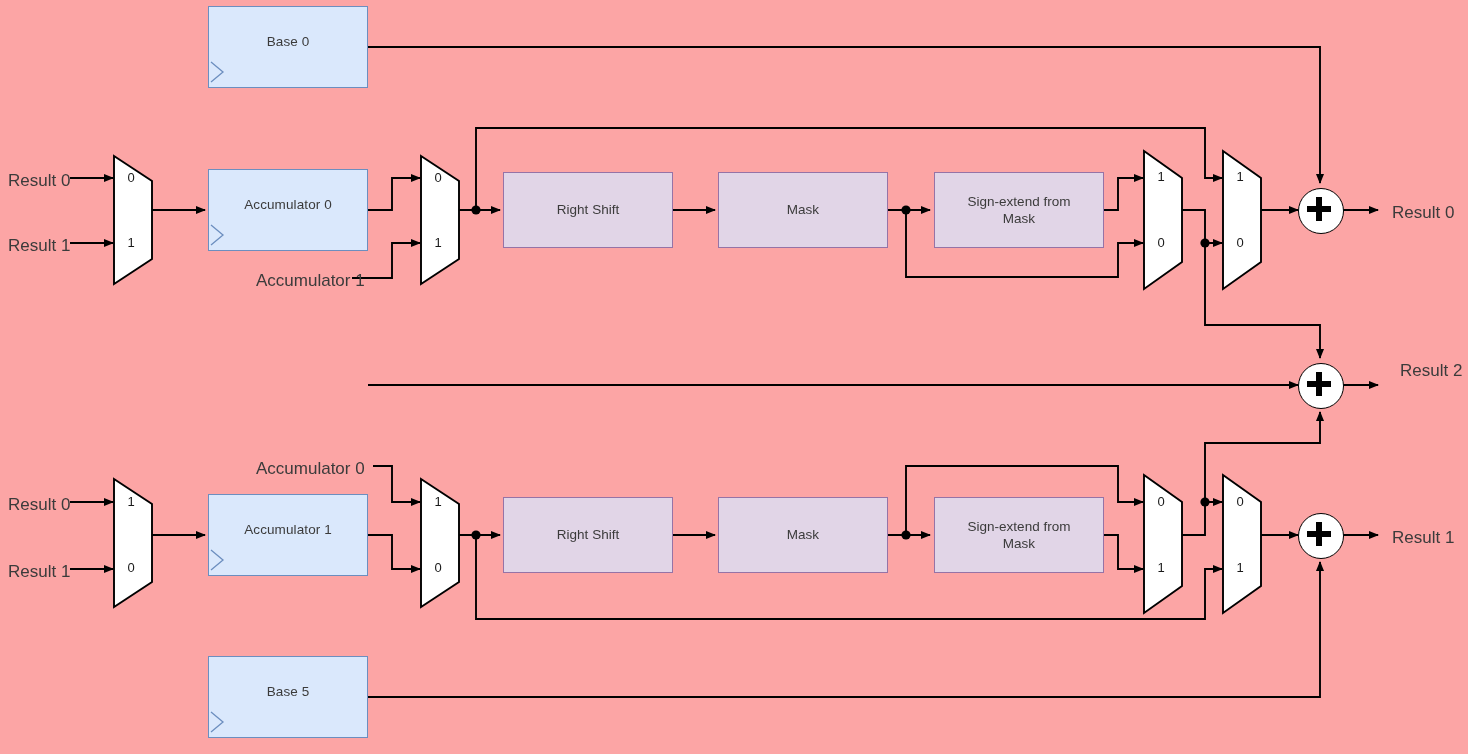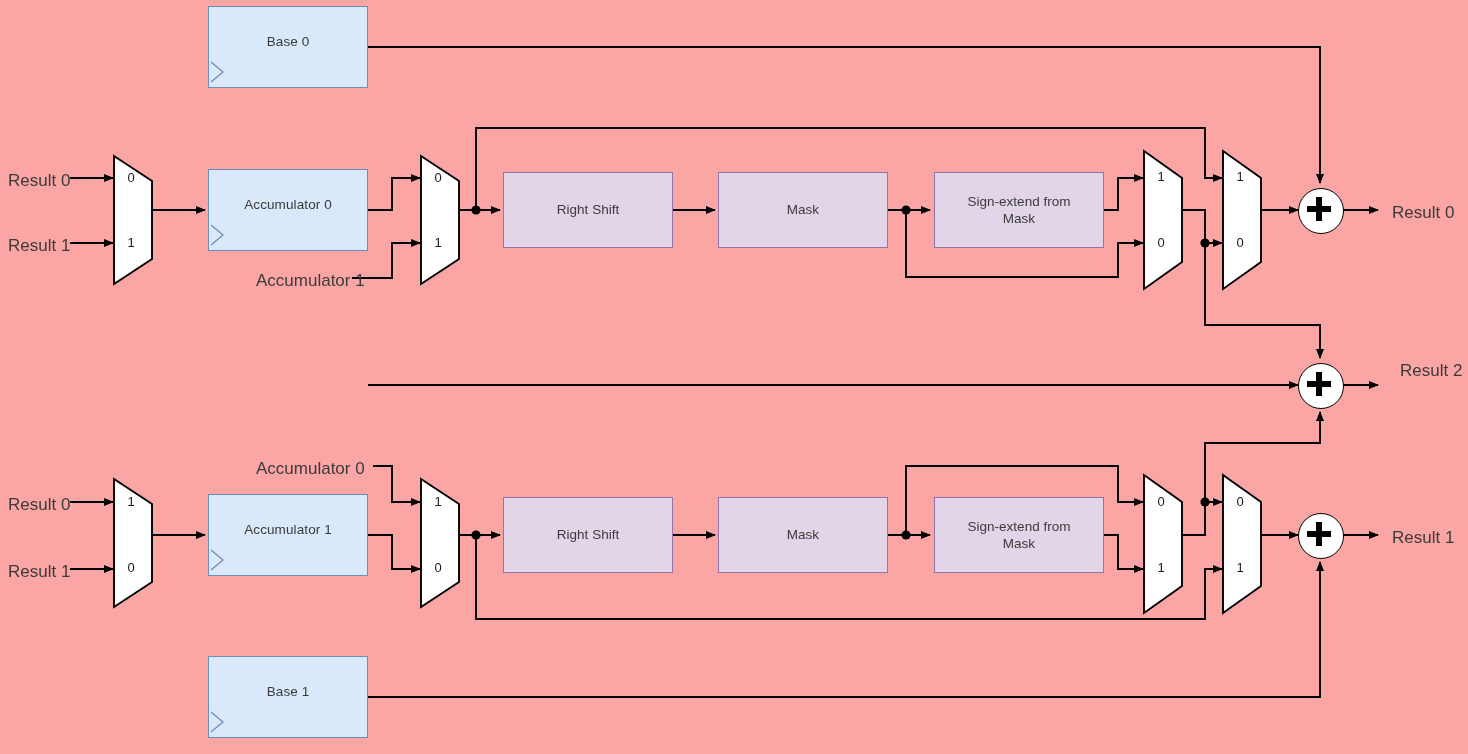--- a/index.html
+++ b/index.html
@@ -201,21 +201,21 @@
 
 
   <div class="node reg" style="left:208px; top:494px; width:160px; height:82px;">
     <span class="lbl">Accumulator 1</span>
     <svg class="clk" viewBox="0 0 16 22">
       <path d="M1,1 L13,11 L1,21" fill="none" stroke="#6c8ebf" stroke-width="1.3"></path>
     </svg>
   </div>
 
   <div class="node reg" style="left:208px; top:656px; width:160px; height:82px;">
-    <span class="lbl">Base 1</span>
+    <span class="lbl">Base 5</span>
     <svg class="clk" viewBox="0 0 16 22">
       <path d="M1,1 L13,11 L1,21" fill="none" stroke="#6c8ebf" stroke-width="1.3"></path>
     </svg>
   </div>
 
   <div class="node op" style="left:503px; top:172px; width:170px; height:76px;">
     <span class="lbl">Right Shift</span>
   </div>
   <div class="node op" style="left:718px; top:172px; width:170px; height:76px;">
     <span class="lbl">Mask</span>

